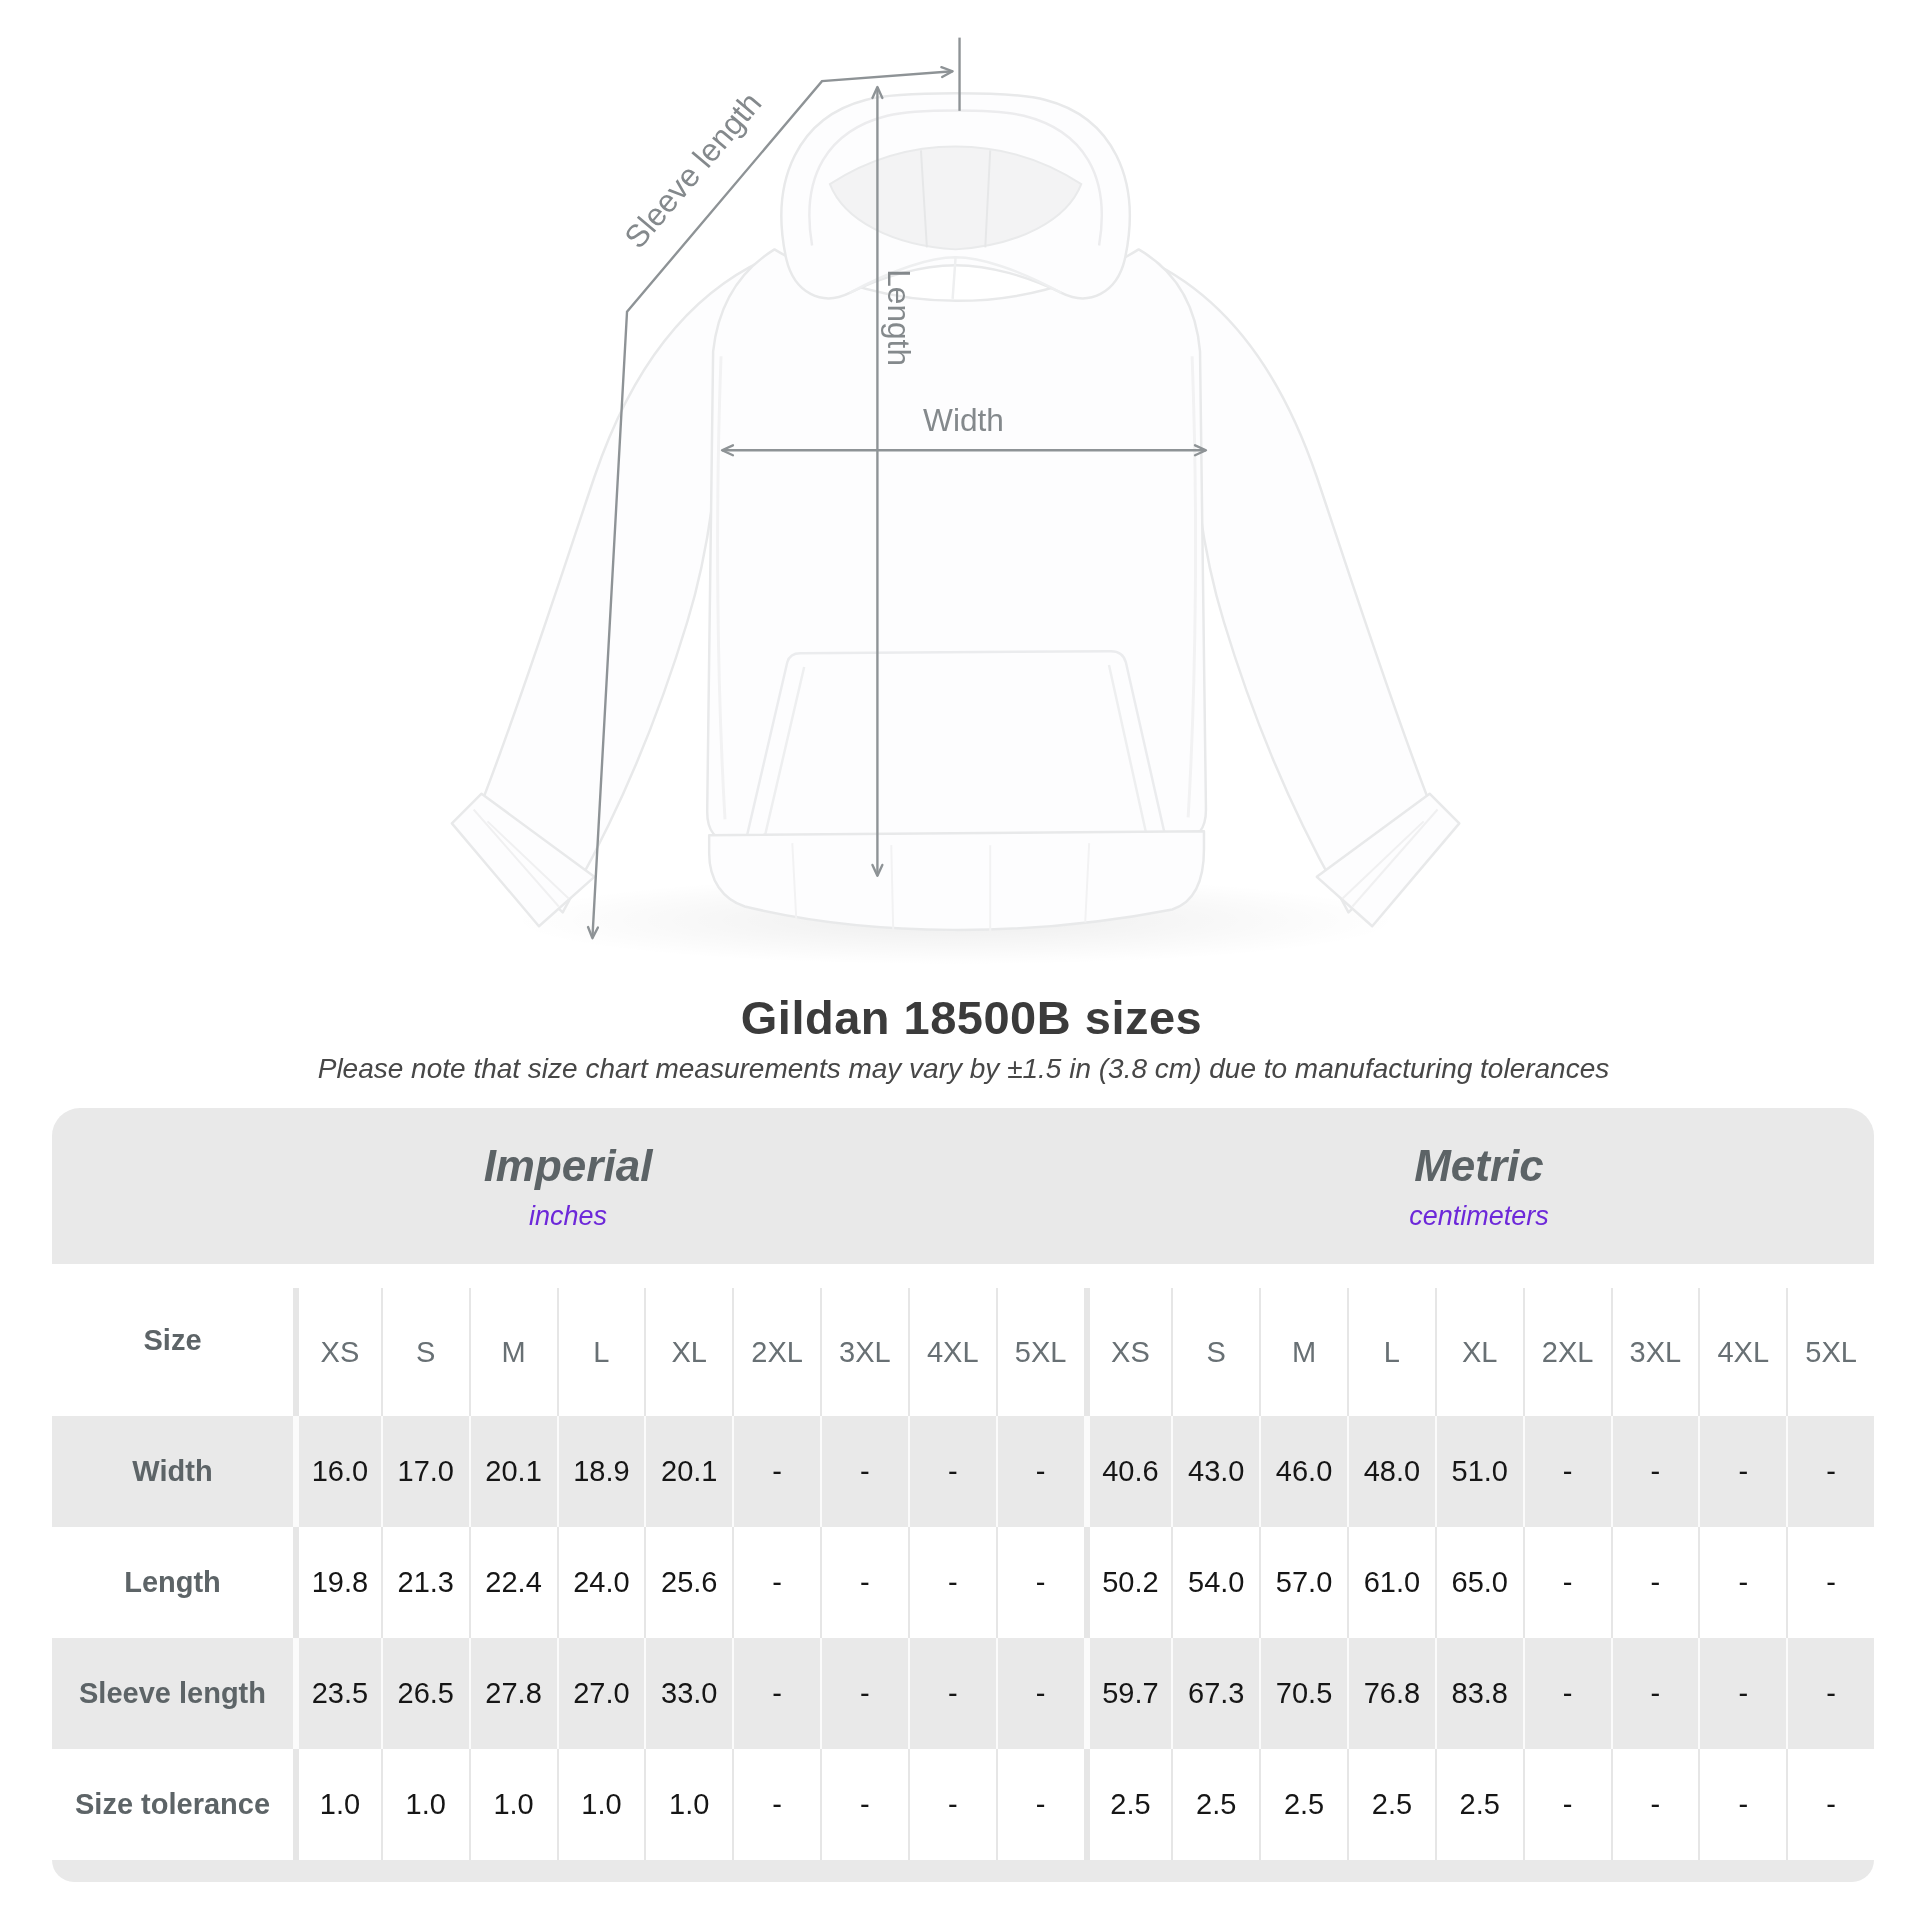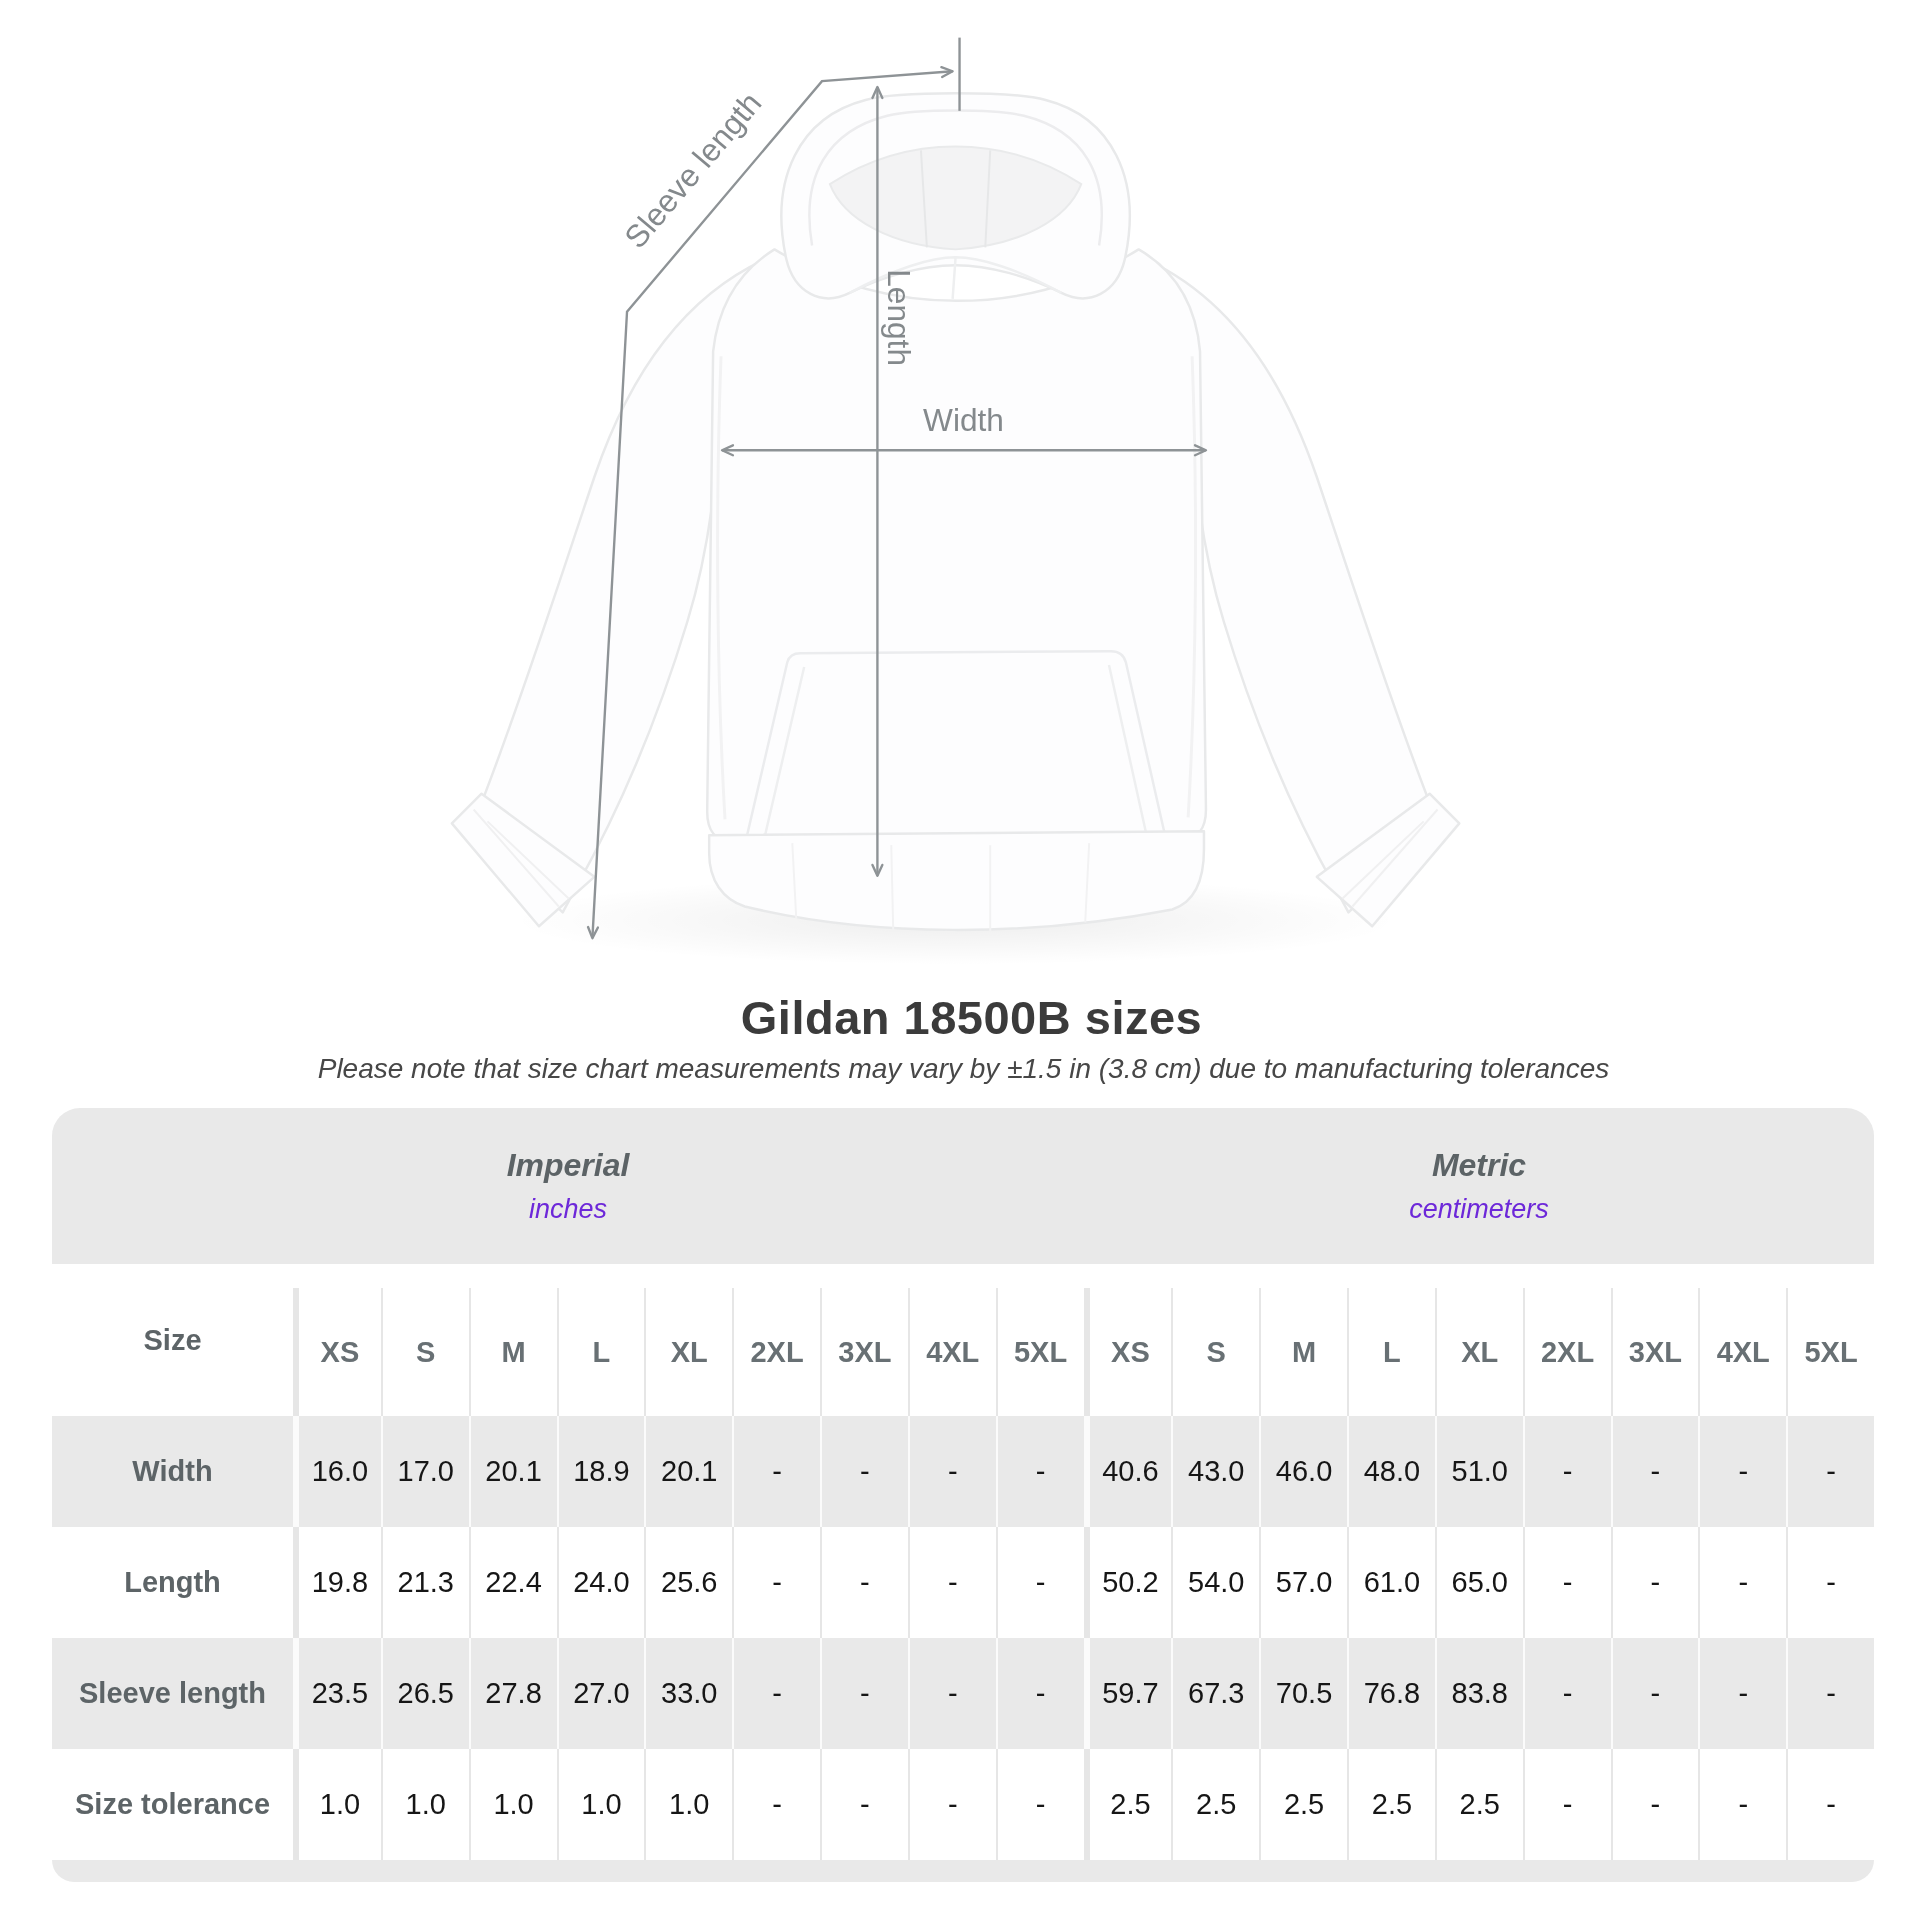--- a/index.html
+++ b/index.html
@@ -22,33 +22,33 @@
   .size-table{
     position:absolute;left:52px;top:1108px;width:1822px;height:751px;
   }
   .band{
     height:156px;background:#e9e9e9;border-radius:28px 28px 0 0;
     display:flex;align-items:center;
   }
   .band-sec{text-align:center;}
   .band-sec.imperial{flex:0 0 1032px;}
   .band-sec.metric{flex:1;}
-  .band-title{font-size:32px;font-weight:bold;font-style:italic;color:#5c6366;}
+  .band-title{font-size:44px;font-weight:bold;font-style:italic;color:#5c6366;}
   .band-sub{font-size:27px;font-style:italic;color:#6d28d9;margin-top:10px;}
   .trow{display:grid;grid-template-columns:241px repeat(18,1fr);}
   .hrow{height:152px;background:#ffffff;}
   .drow{height:111px;}
   .g{background:#e9e9e9;}
   .w{background:#ffffff;}
   .c{display:flex;align-items:center;justify-content:center;font-size:29px;color:#161616;}
   .c + .c{border-left:2px solid #e6e6e6;}
   .g .c + .c{border-left-color:#fbfbfb;}
   .c.fd,.c.ms{border-left-width:6px;}
   .lbl{font-weight:bold;color:#5d6467;}
-  .sz{font-weight:bold;color:#687074;margin-top:24px;}
+  .sz{font-weight:normal;color:#687074;margin-top:24px;}
   .tfoot{height:22px;border-radius:0 0 28px 28px;}
 </style>
 </head>
 <body>
 
 <div class="page">
 
   <svg class="diagram" viewBox="0 0 1946 1060">
     <defs>
       <marker id="arr" markerWidth="20" markerHeight="20" refX="13" refY="6.5" orient="auto-start-reverse" markerUnits="userSpaceOnUse">

